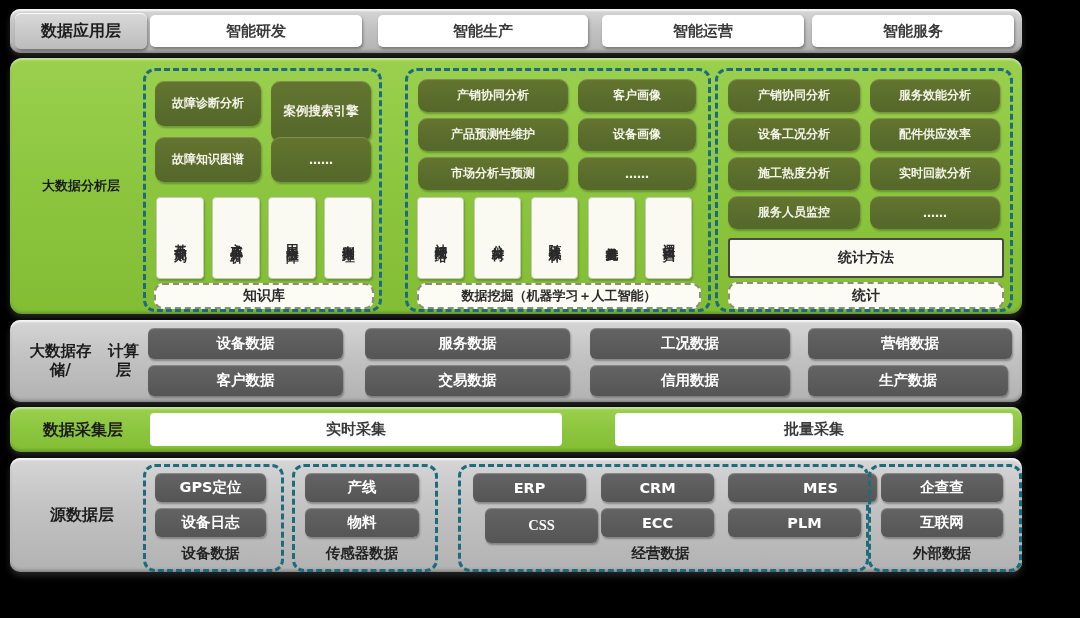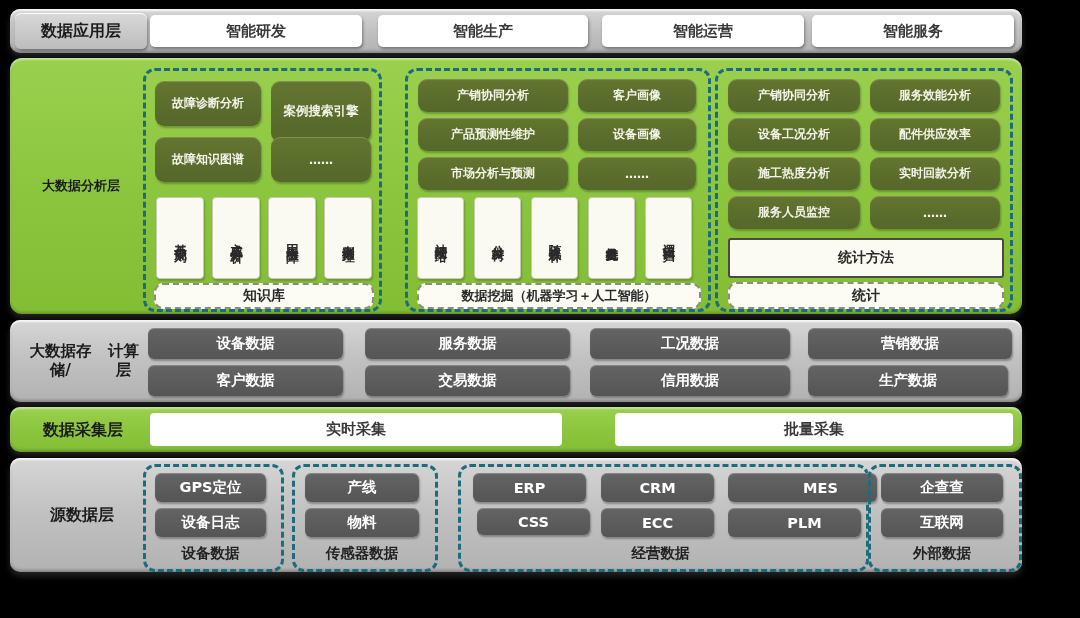--- a/index.html
+++ b/index.html
@@ -124,21 +124,21 @@
     <div class="group-dashed" style="left:282px;top:6px;width:140px;height:102px;">
       <div class="box-dark" style="left:10px;top:6px;width:114px;height:29px;">产线</div>
       <div class="box-dark" style="left:10px;top:41px;width:114px;height:29px;">物料</div>
       <div class="group-caption" style="left:0;top:74px;width:134px;height:24px;">传感器数据</div>
     </div>
 
     <div class="group-dashed" style="left:448px;top:6px;width:405px;height:102px;">
       <div class="box-dark" style="left:12px;top:6px;width:113px;height:29px;">ERP</div>
       <div class="box-dark" style="left:140px;top:6px;width:113px;height:29px;">CRM</div>
       <div class="box-dark" style="left:267px;top:6px;width:113px;height:29px;padding-left:36px;">MES</div>
-      <div class="box-dark" style="left:16px;top:41px;width:113px;height:27px;">CSS</div>
+      <div class="box-dark" style="left:24px;top:41px;width:113px;height:35px;font-family:Liberation Serif, serif;">CSS</div>
       <div class="box-dark" style="left:140px;top:41px;width:113px;height:29px;">ECC</div>
       <div class="box-dark" style="left:267px;top:41px;width:113px;height:29px;padding-left:20px;">PLM</div>
       <div class="group-caption" style="left:0;top:74px;width:399px;height:24px;">经营数据</div>
     </div>
 
     <div class="group-dashed" style="left:858px;top:6px;width:148px;height:102px;">
       <div class="box-dark" style="left:10px;top:6px;width:122px;height:29px;">企查查</div>
       <div class="box-dark" style="left:10px;top:41px;width:122px;height:29px;">互联网</div>
       <div class="group-caption" style="left:0;top:74px;width:142px;height:24px;">外部数据</div>
     </div>

